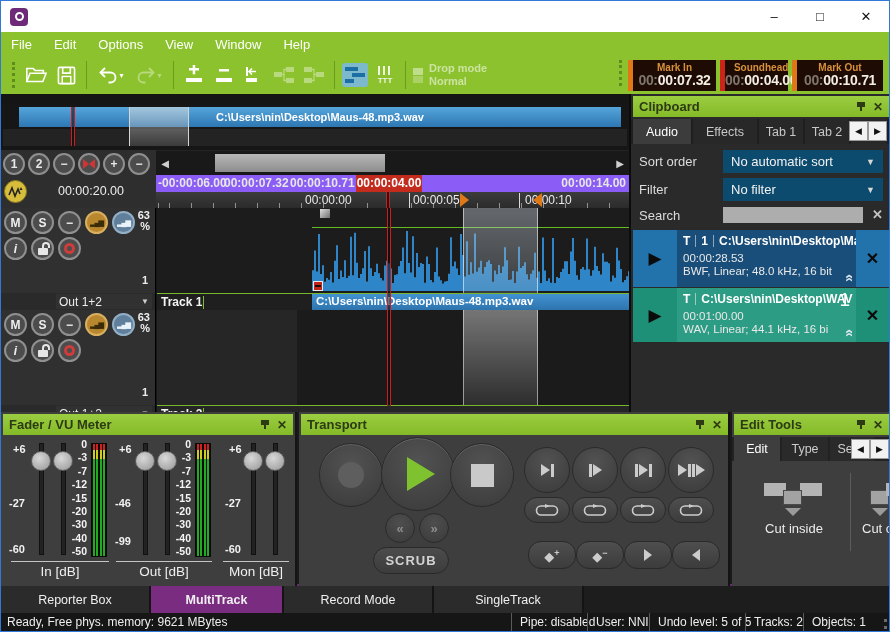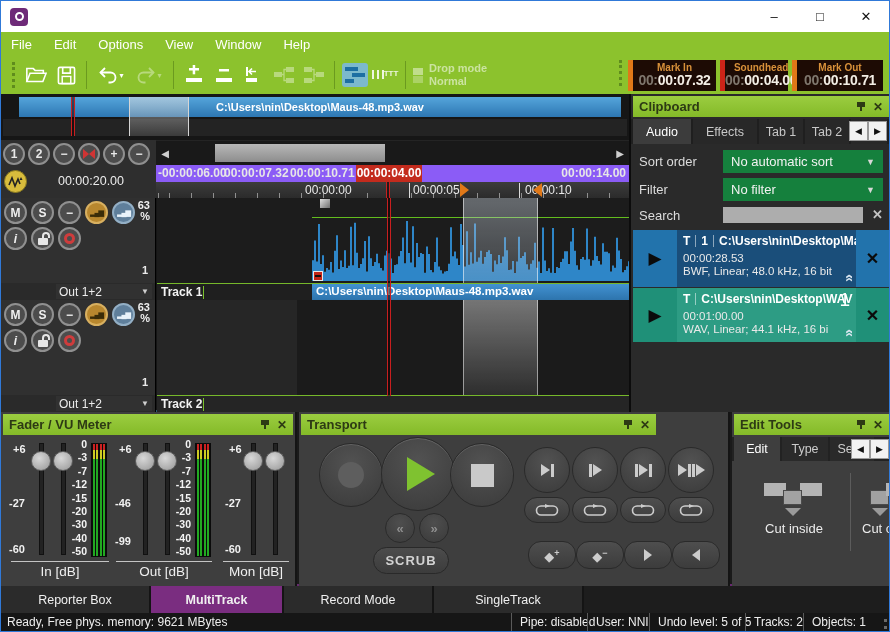--- a/index.html
+++ b/index.html
@@ -22,37 +22,37 @@
   
   .menubar { height:24px; background:#8cc22d; display:flex; align-items:center; padding-left:10px; flex:none; }
   .menubar span { color:#fff; font-size:13px; margin-right:22px; }
   
   .toolbar { height:38px; background:#8cc22d; display:flex; align-items:center; padding:0 6px; flex:none; }
   .grip { width:4px; height:26px; border-left:3px dotted #5f8c1d; margin:0 5px; }
   .tbtn { width:30px; height:28px; display:flex; align-items:center; justify-content:center; }
   .tsep { width:1px; height:28px; background:#6b9a1f; margin:0 5px; }
   .dis { opacity:.38; }
   .dd-caret { font-size:8px; color:#fff; margin-left:1px; }
-  .ttt { display:flex; flex-direction:row; color:rgba(255,255,255,.85);
+  .ttt { display:flex; flex-direction:column; color:rgba(255,255,255,.85);
     font-size:8px; font-weight:bold; line-height:7px; }
   .ttt .bars { display:flex; gap:3px; margin-bottom:2px; }
   .ttt .bars i { width:2px; height:9px; background:rgba(255,255,255,.85); }
   .dropmode { display:flex; align-items:center; margin-left:2px; }
   .dropmode .sq { width:10px; height:7px; background:rgba(255,255,255,.45); margin:1px 0; }
   .dropmode .txt { margin-left:6px; font-size:11px; font-weight:bold; color:rgba(255,255,255,.55); line-height:13px; }
   .timeboxes { margin-left:auto; display:flex; gap:4px; }
   .timebox { display:flex; width:88px; height:31px; background:#1d0b04; }
   .timebox .stripe { width:5px; flex:none; }
   .timebox .tb-body { flex:1; display:flex; flex-direction:column; align-items:center; justify-content:center; }
   .tb-label { font-size:10px; font-weight:bold; color:#d8913a; line-height:11px; }
   .tb-value { font-size:14px; font-weight:bold; line-height:15px; color:#f2ede4; letter-spacing:-.3px; }
   .tb-value .dim { color:#7f776d; }
   
   .main { height:318px; position:relative; flex:none; background:#151515; }
-  .editor { position:absolute; left:0; top:0; width:628px; height:318px; border-bottom:2px solid #2c5d74; }
+  .editor { position:absolute; left:0; top:10px; width:628px; height:318px; border-bottom:2px solid #2c5d74; }
   
   .overview { position:absolute; left:0; top:0; width:628px; height:46px; background:#161616; }
   .ov-bar { position:absolute; left:18px; top:3px; width:602px; height:20px;
     background:linear-gradient(#55a5db,#2d77b3); display:flex; align-items:center; justify-content:center; }
   .ov-bar span { color:#fff; font-size:11px; font-weight:bold; }
   .ov-row2 { position:absolute; left:2px; top:25px; width:624px; height:17px; background:#232323; }
   .viewrect { position:absolute; left:128px; top:3px; width:60px; height:39px;
     background:linear-gradient(180deg, rgba(225,225,225,.55), rgba(130,130,130,.25));
     border-left:1px solid #d5d5d5; border-right:1px solid #d5d5d5; }
   .playline { background:linear-gradient(90deg,#c81f1f 0 1px, rgba(20,0,0,.55) 1px 3px, #c81f1f 3px 4px); width:4px; }
@@ -140,21 +140,21 @@
   .x-ic { color:#2d3a14; font-size:12px; font-weight:bold; line-height:12px; }
   .cbtabs { position:absolute; left:0; top:25px; width:260px; height:25px; background:#1f1f1f; }
   .cbtab { position:absolute; top:0; height:25px; display:flex; align-items:center; justify-content:center;
     background:#282828; color:#c8c8c8; font-size:12.5px; }
   .cbtab.active { background:#3c3c3c; color:#fff; }
   .tab-scroll { position:absolute; display:flex; }
   .tab-scroll div { width:19px; height:20px; background:#f2f2f2; border:1px solid #9a9a9a;
     color:#111; font-size:9px; display:flex; align-items:center; justify-content:center; }
   .cbrow { position:absolute; left:0; width:260px; height:24px; }
   .cbrow .lab { position:absolute; left:8px; top:4px; font-size:13px; color:#dcdcdc; }
-  .cbdd { position:absolute; left:92px; right:8px; top:0; height:23px; background:#15803d;
+  .cbdd { position:absolute; left:92px; right:8px; top:0; height:23px; background:#0c4a6e;
     color:#f2f2f2; font-size:13px; display:flex; align-items:center; padding:0 8px; }
   .cbdd .car { margin-left:auto; font-size:9px; color:#d8d8d8; }
   .searchbox { position:absolute; left:92px; right:28px; top:3px; height:16px; background:#adadad; }
   .search-x { position:absolute; right:8px; top:3px; color:#c4c4c4; font-size:13px; font-weight:bold; }
   .cbitem { position:absolute; left:2px; width:256px; display:flex; }
   .cbitem .playcell { width:44px; flex:none; display:flex; align-items:center; justify-content:center;
     color:#0b0b0b; font-size:17px; }
   .cbitem .midcell { flex:1; position:relative; padding:3px 4px 0 6px; overflow:hidden; }
   .cbitem .xcell { width:33px; flex:none; display:flex; align-items:center; justify-content:center;
     color:#0b0b0b; font-size:16px; font-weight:bold; }
@@ -693,21 +693,21 @@
         <div class="ftrack" style="left:248px"></div>
         <div class="fknob" style="left:240px"></div>
         <div class="ftrack" style="left:270px"></div>
         <div class="fknob" style="left:262px"></div>
         <div class="fbase" style="left:220px;width:66px"></div>
         <div class="flabel" style="left:220px;width:66px">Mon [dB]</div>
       </div>
     </div>
 
     <div class="bpanel" style="left:298px;width:431px;border-right:2px solid #141414">
-      <div class="phead" style="left:2px;top:2px;width:355px;height:21px;position:absolute">
+      <div class="phead" style="left:2px;top:2px;width:427px;height:21px;position:absolute">
         <span class="ptitle">Transport</span>
         <span class="picons">
           <span class="pin-ic">
               <span class="h"></span>
               <span class="s"></span>
             </span>
           <span class="x-ic">✕</span>
         </span>
       </div>
       <div class="pbody">

